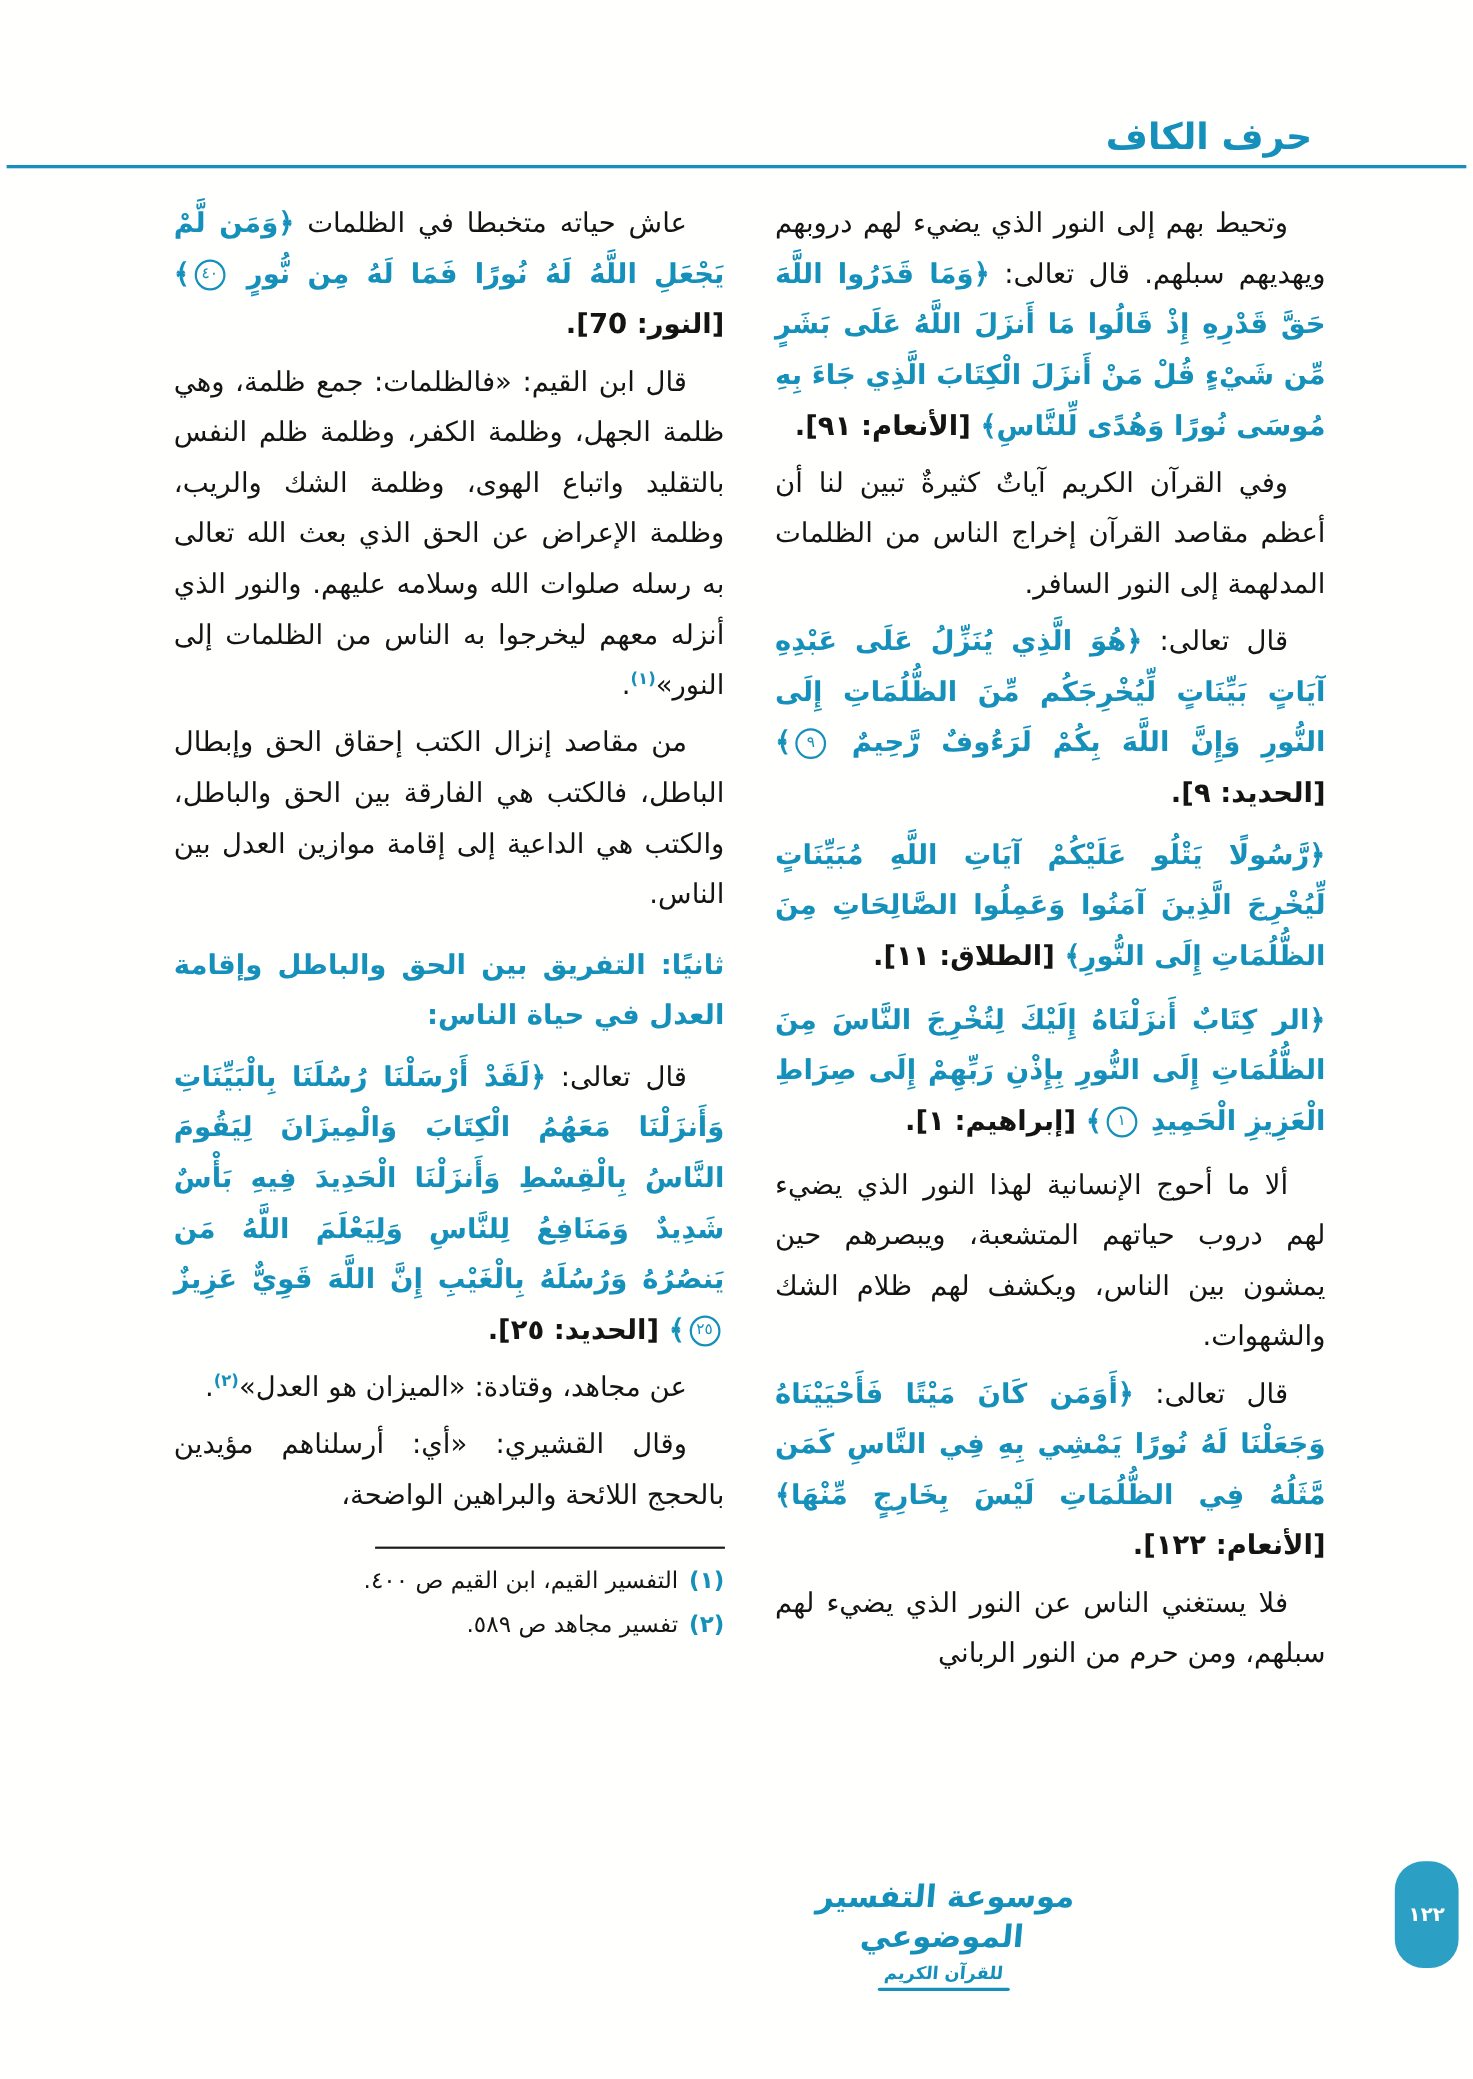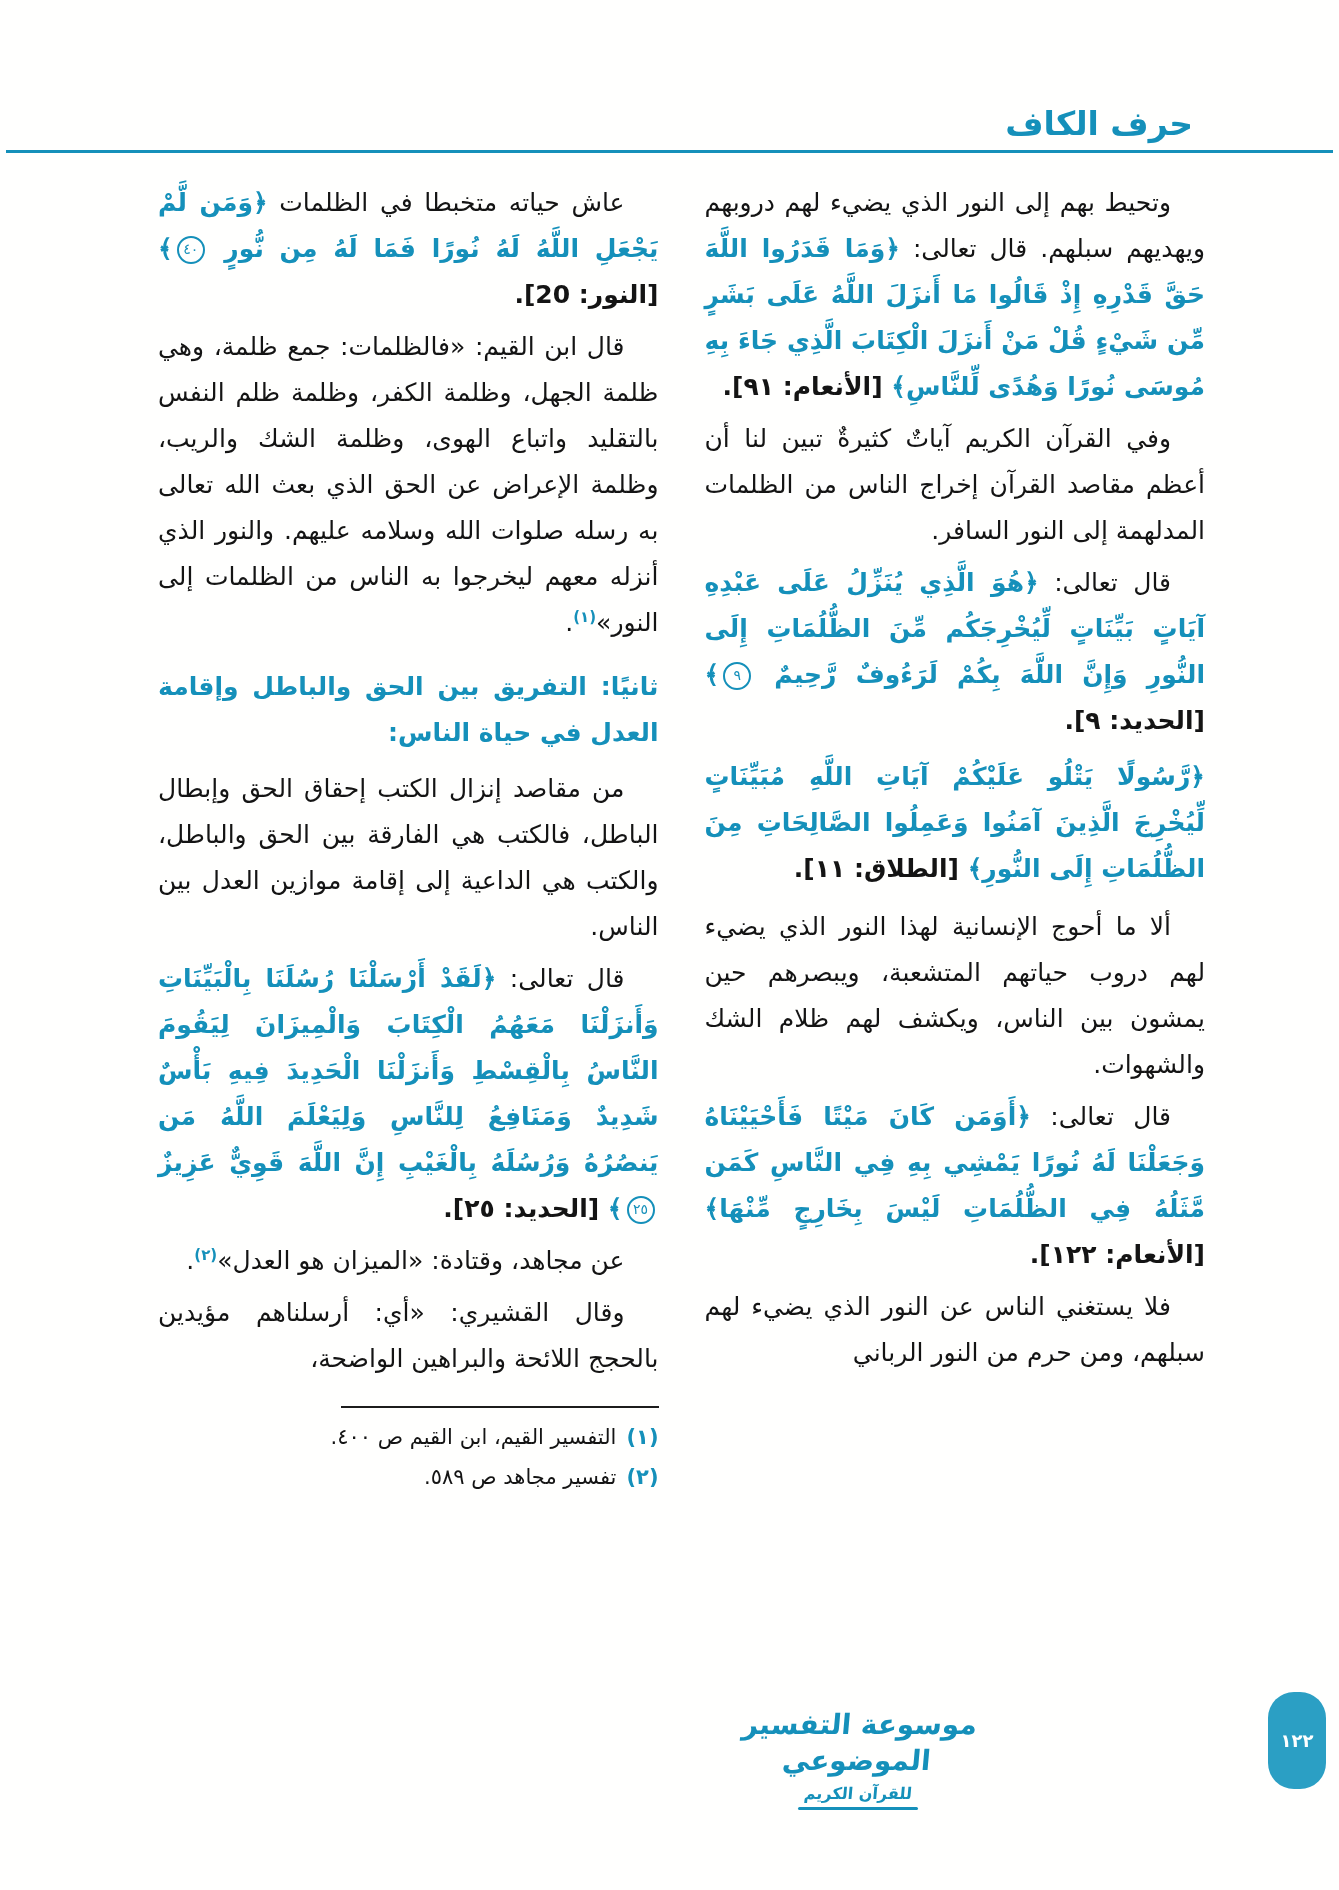--- a/index.html
+++ b/index.html
@@ -166,31 +166,32 @@
   </header>
   <div class="header-rule"></div>
 
   <main class="columns">
     <section class="col">
       <div>
           <p class="para body"><span class="run-n">وتحيط بهم إلى النور الذي يضيء لهم دروبهم ويهديهم سبلهم. قال تعالى: </span><span class="run-q">﴿وَمَا قَدَرُوا اللَّهَ حَقَّ قَدْرِهِ إِذْ قَالُوا مَا أَنزَلَ اللَّهُ عَلَى بَشَرٍ مِّن شَيْءٍ قُلْ مَنْ أَنزَلَ الْكِتَابَ الَّذِي جَاءَ بِهِ مُوسَى نُورًا وَهُدًى لِّلنَّاسِ﴾</span><span class="run-r"> [الأنعام: ٩١].</span></p>
           <p class="para body"><span class="run-n">وفي القرآن الكريم آياتٌ كثيرةٌ تبين لنا أن أعظم مقاصد القرآن إخراج الناس من الظلمات المدلهمة إلى النور السافر.</span></p>
           <p class="para body"><span class="run-n">قال تعالى: </span><span class="run-q">﴿هُوَ الَّذِي يُنَزِّلُ عَلَى عَبْدِهِ آيَاتٍ بَيِّنَاتٍ لِّيُخْرِجَكُم مِّنَ الظُّلُمَاتِ إِلَى النُّورِ وَإِنَّ اللَّهَ بِكُمْ لَرَءُوفٌ رَّحِيمٌ </span><span class="ayah-num">٩</span><span class="run-q">﴾</span><span class="run-r"> [الحديد: ٩].</span></p>
           <p class="para verse"><span class="run-q">﴿رَّسُولًا يَتْلُو عَلَيْكُمْ آيَاتِ اللَّهِ مُبَيِّنَاتٍ لِّيُخْرِجَ الَّذِينَ آمَنُوا وَعَمِلُوا الصَّالِحَاتِ مِنَ الظُّلُمَاتِ إِلَى النُّورِ﴾</span><span class="run-r"> [الطلاق: ١١].</span></p>
+          <p class="para verse"><span class="run-q">﴿الر كِتَابٌ أَنزَلْنَاهُ إِلَيْكَ لِتُخْرِجَ النَّاسَ مِنَ الظُّلُمَاتِ إِلَى النُّورِ بِإِذْنِ رَبِّهِمْ إِلَى صِرَاطِ الْعَزِيزِ الْحَمِيدِ </span><span class="ayah-num">١</span><span class="run-q">﴾</span><span class="run-r"> [إبراهيم: ١].</span></p>
           <p class="para body"><span class="run-n">ألا ما أحوج الإنسانية لهذا النور الذي يضيء لهم دروب حياتهم المتشعبة، ويبصرهم حين يمشون بين الناس، ويكشف لهم ظلام الشك والشهوات.</span></p>
           <p class="para body"><span class="run-n">قال تعالى: </span><span class="run-q">﴿أَوَمَن كَانَ مَيْتًا فَأَحْيَيْنَاهُ وَجَعَلْنَا لَهُ نُورًا يَمْشِي بِهِ فِي النَّاسِ كَمَن مَّثَلُهُ فِي الظُّلُمَاتِ لَيْسَ بِخَارِجٍ مِّنْهَا﴾</span><span class="run-r"> [الأنعام: ١٢٢].</span></p>
           <p class="para body"><span class="run-n">فلا يستغني الناس عن النور الذي يضيء لهم سبلهم، ومن حرم من النور الرباني</span></p>
         </div>
     </section>
     <section class="col">
       <div>
-          <p class="para body"><span class="run-n">عاش حياته متخبطا في الظلمات </span><span class="run-q">﴿وَمَن لَّمْ يَجْعَلِ اللَّهُ لَهُ نُورًا فَمَا لَهُ مِن نُّورٍ </span><span class="ayah-num">٤٠</span><span class="run-q">﴾</span><span class="run-r"> [النور: 20].</span></p>
+          <p class="para body"><span class="run-n">عاش حياته متخبطا في الظلمات </span><span class="run-q">﴿وَمَن لَّمْ يَجْعَلِ اللَّهُ لَهُ نُورًا فَمَا لَهُ مِن نُّورٍ </span><span class="ayah-num">٤٠</span><span class="run-q">﴾</span><span class="run-r"> [النور: 70].</span></p>
           <p class="para body"><span class="run-n">قال ابن القيم: «فالظلمات: جمع ظلمة، وهي ظلمة الجهل، وظلمة الكفر، وظلمة ظلم النفس بالتقليد واتباع الهوى، وظلمة الشك والريب، وظلمة الإعراض عن الحق الذي بعث الله تعالى به رسله صلوات الله وسلامه عليهم. والنور الذي أنزله معهم ليخرجوا به الناس من الظلمات إلى النور»</span><span class="run-fn">(١)</span><span class="run-n">.</span></p>
+          <p class="para body"><span class="run-n">من مقاصد إنزال الكتب إحقاق الحق وإبطال الباطل، فالكتب هي الفارقة بين الحق والباطل، والكتب هي الداعية إلى إقامة موازين العدل بين الناس.</span></p>
           <p class="para heading"><span class="run-h">ثانيًا: التفريق بين الحق والباطل وإقامة العدل في حياة الناس:</span></p>
-          <p class="para body"><span class="run-n">من مقاصد إنزال الكتب إحقاق الحق وإبطال الباطل، فالكتب هي الفارقة بين الحق والباطل، والكتب هي الداعية إلى إقامة موازين العدل بين الناس.</span></p>
           <p class="para body"><span class="run-n">قال تعالى: </span><span class="run-q">﴿لَقَدْ أَرْسَلْنَا رُسُلَنَا بِالْبَيِّنَاتِ وَأَنزَلْنَا مَعَهُمُ الْكِتَابَ وَالْمِيزَانَ لِيَقُومَ النَّاسُ بِالْقِسْطِ وَأَنزَلْنَا الْحَدِيدَ فِيهِ بَأْسٌ شَدِيدٌ وَمَنَافِعُ لِلنَّاسِ وَلِيَعْلَمَ اللَّهُ مَن يَنصُرُهُ وَرُسُلَهُ بِالْغَيْبِ إِنَّ اللَّهَ قَوِيٌّ عَزِيزٌ </span><span class="ayah-num">٢٥</span><span class="run-q">﴾</span><span class="run-r"> [الحديد: ٢٥].</span></p>
           <p class="para body"><span class="run-n">عن مجاهد، وقتادة: «الميزان هو العدل»</span><span class="run-fn">(٢)</span><span class="run-n">.</span></p>
           <p class="para body"><span class="run-n">وقال القشيري: «أي: أرسلناهم مؤيدين بالحجج اللائحة والبراهين الواضحة،</span></p>
         </div>
       <div class="footnotes">
         <div class="fn-divider"></div>
         <div>
             <div class="footnote">
               <span class="fn-num">(١)</span>
               <span class="fn-text">التفسير القيم، ابن القيم ص ٤٠٠.</span>

